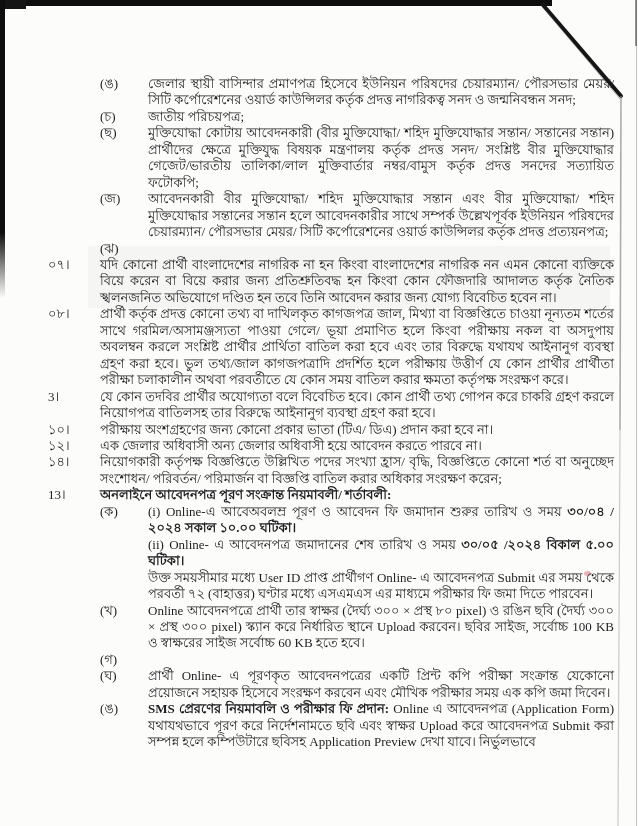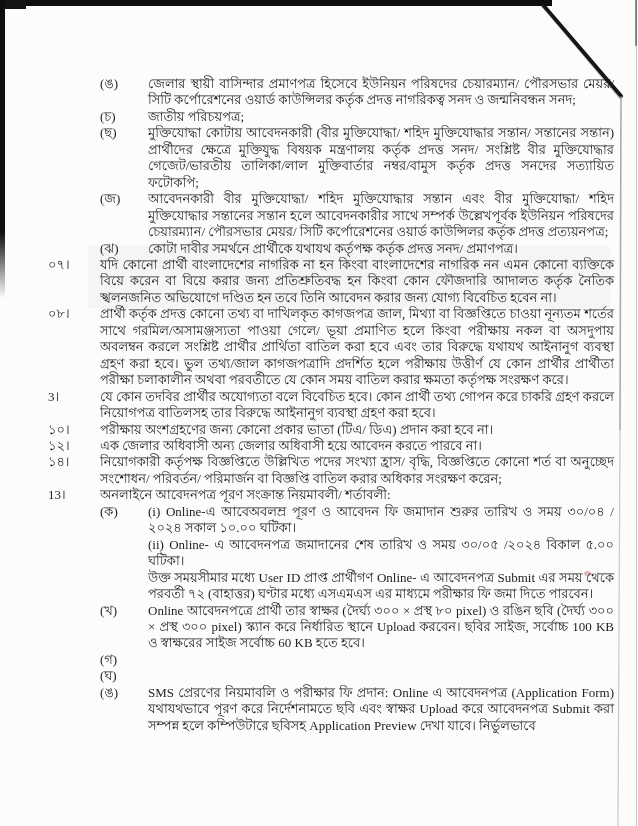--- a/index.html
+++ b/index.html
@@ -13,21 +13,21 @@
   .content{
     position:absolute;left:48px;right:24px;top:76px;
     font-size:13px;line-height:16.45px;
   }
   .row{display:flex;align-items:flex-start;margin:0;}
   .row .lab{flex:0 0 52px;white-space:nowrap;}
   .row.sub{padding-left:52px;}
   .row.sub .lab{flex:0 0 48px;}
   .row .body{flex:1 1 auto;min-width:0;}
   .para{text-align:justify;}
-  .b{font-weight:normal;margin-top:36px;}
+  .b{font-weight:bold;margin-top:36px;}
   .u{text-decoration:underline;text-underline-offset:2px;}
   
   .edge-top{position:absolute;left:0;top:0;width:552px;height:6px;background:#0e0e0e;}
   .edge-top-left{position:absolute;left:0;top:0;width:26px;height:9px;background:#141414;}
   .edge-left{position:absolute;left:0;top:0;width:5px;height:298px;
     background:linear-gradient(to bottom,#0e0e0e 78%,rgba(14,14,14,0));}
   .edge-right{position:absolute;right:1px;top:0;width:1px;height:826px;background:rgba(110,110,110,.38);}
   .shade{position:absolute;left:88px;top:246px;width:522px;height:62px;background:rgba(100,100,112,.045);}
   .speck{position:absolute;left:584px;top:571px;width:7px;height:5px;border-radius:50%;background:rgba(214,120,132,.55);}
   .fold{position:absolute;left:0;top:0;pointer-events:none;}
@@ -72,23 +72,20 @@
         </div>
       </div>
       <div class="row sub">
         <span class="lab">(জ)</span>
         <div class="body">
           <div class="para"><span>আবেদনকারী বীর মুক্তিযোদ্ধা/ শহিদ মুক্তিযোদ্ধার সন্তান এবং বীর মুক্তিযোদ্ধা/ শহিদ মুক্তিযোদ্ধার সন্তানের সন্তান হলে আবেদনকারীর সাথে সম্পর্ক উল্লেখপূর্বক ইউনিয়ন পরিষদের চেয়ারম্যান/ পৌরসভার মেয়র/ সিটি কর্পোরেশনের ওয়ার্ড কাউন্সিলর কর্তৃক প্রদত্ত প্রত্যয়নপত্র;</span></div>
         </div>
       </div>
       <div class="row sub">
         <span class="lab">(ঝ)</span>
-        <div class="body">
-          <div class="para"><span>কোটা দাবীর সমর্থনে প্রার্থীকে যথাযথ কর্তৃপক্ষ কর্তৃক প্রদত্ত সনদ/ প্রমাণপত্র।</span></div>
-        </div>
       </div>
       <div class="row num">
         <span class="lab">০৭।</span>
         <div class="body">
           <div class="para"><span>যদি কোনো প্রার্থী বাংলাদেশের নাগরিক না হন কিংবা বাংলাদেশের নাগরিক নন এমন কোনো ব্যক্তিকে বিয়ে করেন বা বিয়ে করার জন্য প্রতিশ্রুতিবদ্ধ হন কিংবা কোন ফৌজদারি আদালত কর্তৃক নৈতিক স্খলনজনিত অভিযোগে দণ্ডিত হন তবে তিনি আবেদন করার জন্য যোগ্য বিবেচিত হবেন না।</span></div>
         </div>
       </div>
       <div class="row num">
         <span class="lab">০৮।</span>
         <div class="body">
@@ -137,20 +134,23 @@
         <span class="lab">(খ)</span>
         <div class="body">
           <div class="para"><span>Online আবেদনপত্রে প্রার্থী তার স্বাক্ষর (দৈর্ঘ্য ৩০০ × প্রস্থ ৮০ pixel) ও রঙিন ছবি (দৈর্ঘ্য ৩০০ × প্রস্থ ৩০০ pixel) স্ক্যান করে নির্ধারিত স্থানে Upload করবেন। ছবির সাইজ, সর্বোচ্চ 100 KB ও স্বাক্ষরের সাইজ সর্বোচ্চ 60 KB হতে হবে।</span></div>
         </div>
       </div>
       <div class="row sub">
         <span class="lab">(গ)</span>
       </div>
       <div class="row sub">
         <span class="lab">(ঘ)</span>
+        <div class="body">
+          <div class="para"><span>প্রার্থী Online- এ পূরণকৃত আবেদনপত্রের একটি প্রিন্ট কপি পরীক্ষা সংক্রান্ত যেকোনো প্রয়োজনে সহায়ক হিসেবে সংরক্ষণ করবেন এবং মৌখিক পরীক্ষার সময় এক কপি জমা দিবেন।</span></div>
+        </div>
       </div>
       <div class="row sub">
         <span class="lab">(ঙ)</span>
         <div class="body">
           <div class="para"><span class="b">SMS প্রেরণের নিয়মাবলি  ও পরীক্ষার ফি প্রদান:</span><span> Online এ আবেদনপত্র (Application Form) যথাযথভাবে পূরণ করে নির্দেশনামতে ছবি এবং স্বাক্ষর Upload করে আবেদনপত্র Submit করা সম্পন্ন হলে কম্পিউটারে ছবিসহ Application Preview দেখা যাবে। নির্ভুলভাবে</span></div>
         </div>
       </div>
     </div>
 
 </div>

